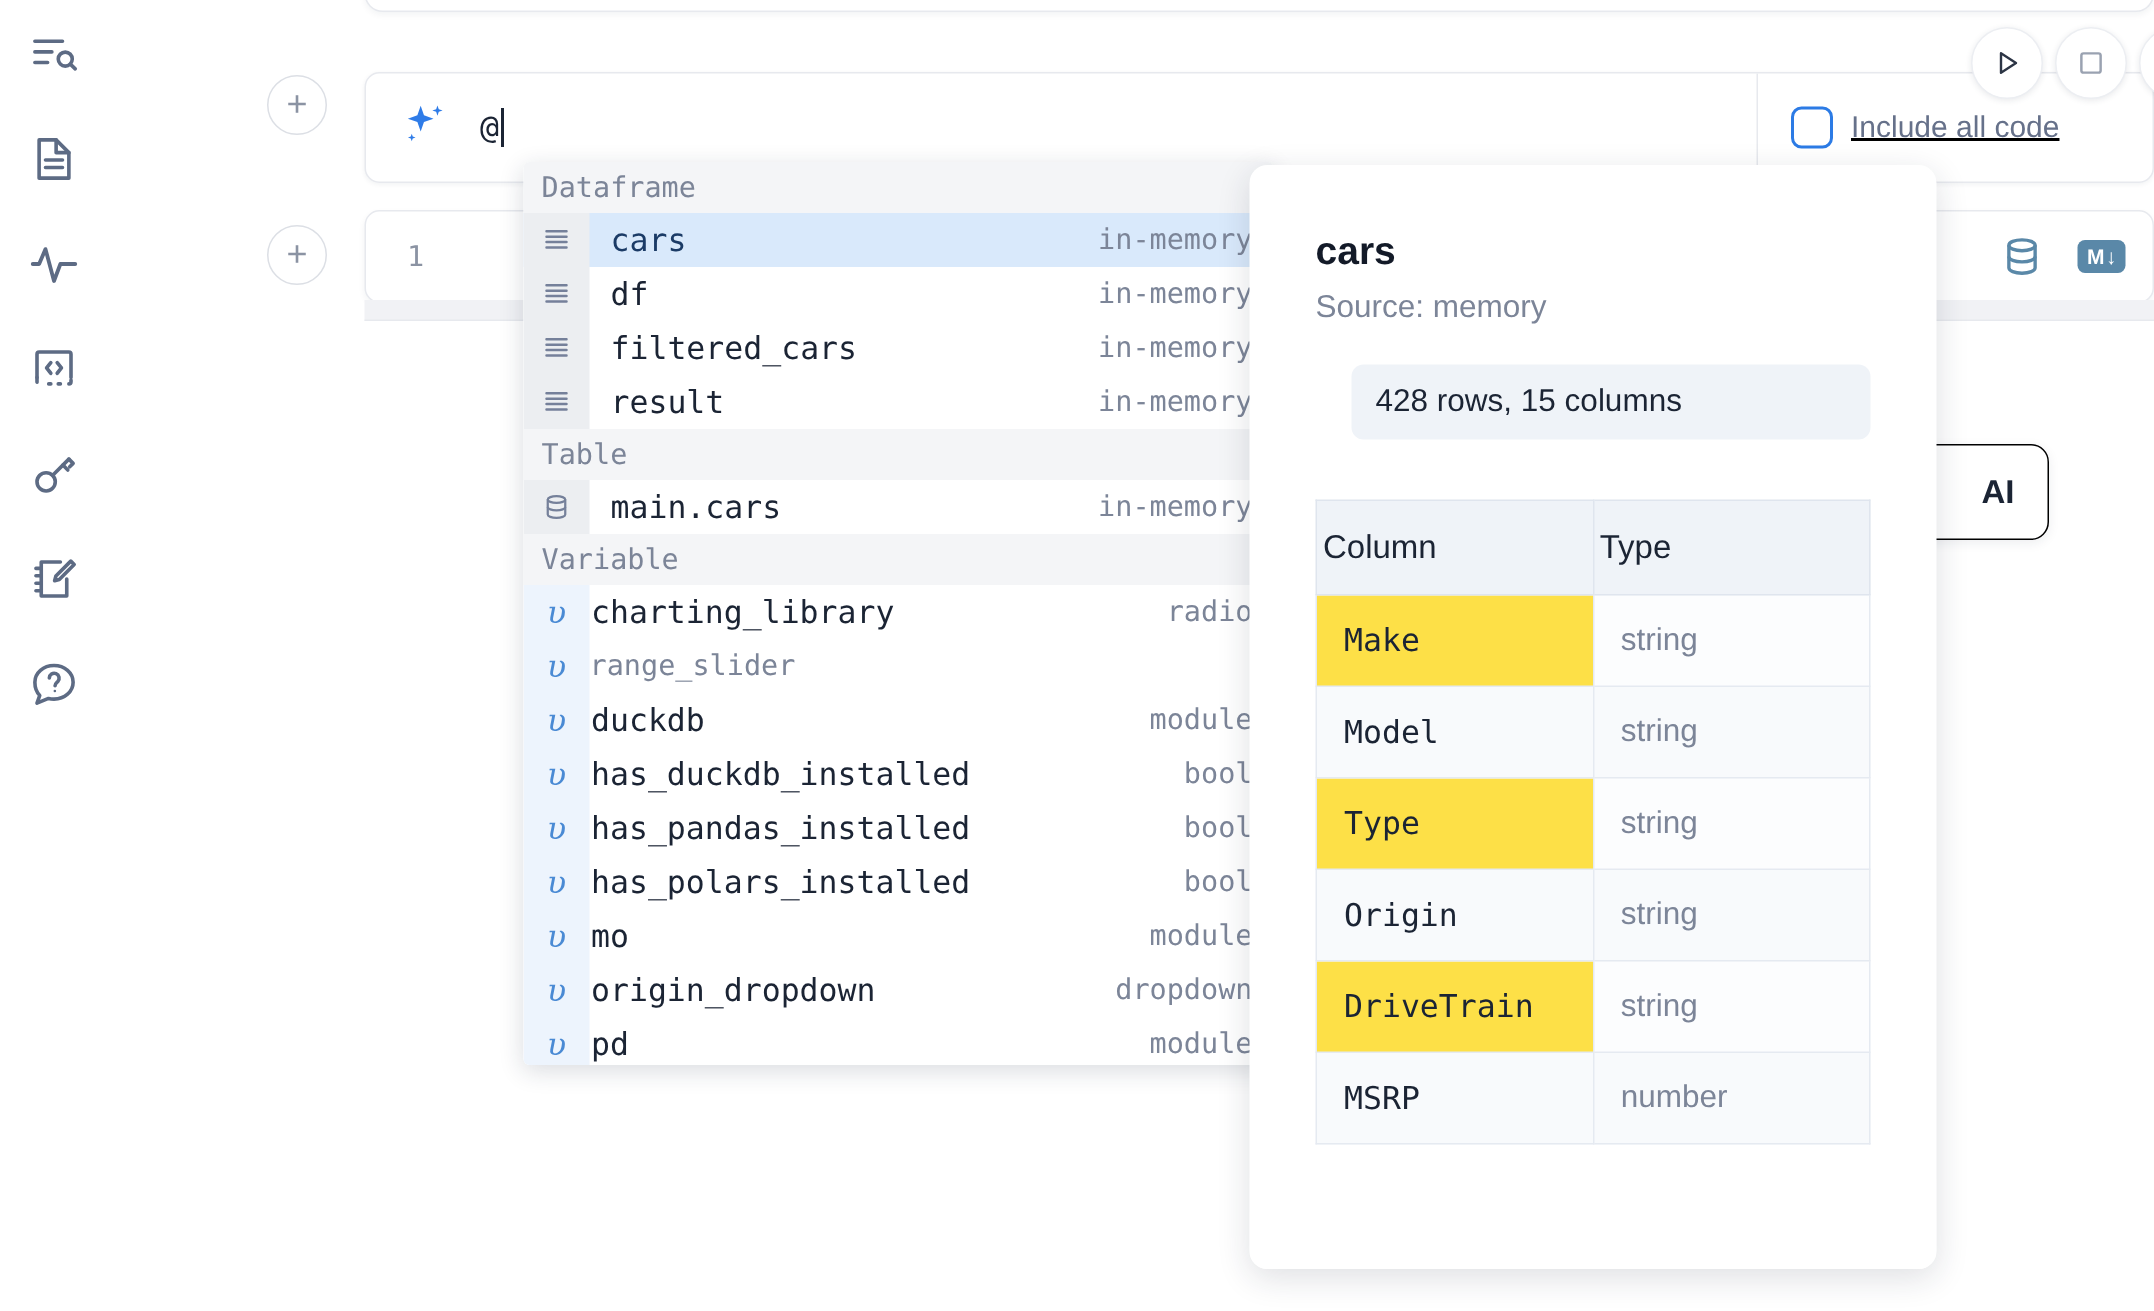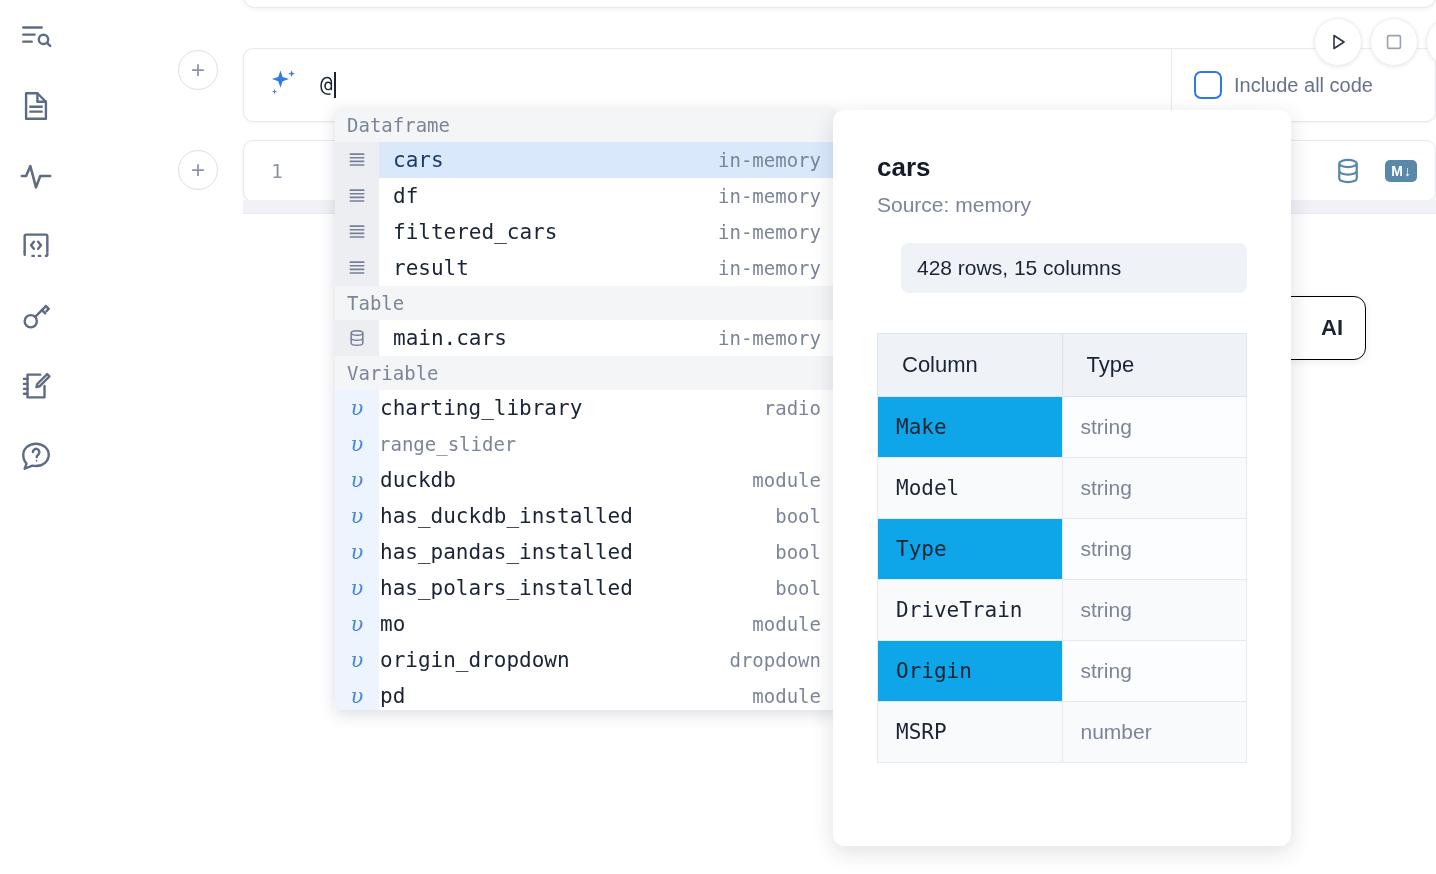--- a/index.html
+++ b/index.html
@@ -63,21 +63,21 @@
     display: inline-flex; align-items: center;
   }
   .caret {
     display:inline-block; width: 2px; height: 26px; background:#1b2434;
     margin-left: 1px;
   }
   .ai-right {
     flex: 1; border-left: 1px solid #e7e9ee;
     display: flex; align-items: center; padding-left: 22px;
   }
-  .chk-row { display:flex; align-items:center; gap: 12px; cursor:pointer; }
+  .chk-row { display:flex; align-items:center; gap: 12px; cursor:pointer;text-decoration:underline; }
   .chk-box {
     width: 28px; height: 28px; border-radius: 7px;
     border: 2px solid #2c7be5; background: #fff;
   }
   .chk-label { font-size: 20px; color:#66718a; }
 
   
   .round-btn {
     position: absolute; width: 48px; height: 48px; border-radius: 50%;
     background:#fff; border:1px solid #eceef2;
@@ -122,21 +122,21 @@
     position: absolute; left: 1216px; top: 296px; width: 150px; height: 64px;
     background:#fff; border:1px solid #000000; border-radius:12px;
     box-shadow: 0 2px 8px rgba(25,35,60,0.08);
     display:flex; align-items:center; justify-content:flex-end;
     padding-right: 22px;
     font-size: 22px; font-weight: 700; color:#1b2434;
   }
 
   
   .ac-dropdown {
-    position: absolute; left: 335px; top: 108px; width: 500px; height: 602px;
+    position: absolute; left: 349px; top: 108px; width: 500px; height: 602px;
     background:#ffffff; border-radius: 4px;
     box-shadow: 0 4px 16px rgba(25,35,60,0.16);
     overflow: hidden; z-index: 30;
     font-family: "DejaVu Sans Mono", "Liberation Mono", monospace;
   }
   .ac-group {
     background:#f4f5f7; color:#7c8598; font-size: 19px;
     padding: 6px 0 6px 12px; letter-spacing: 0px;
   }
   .ac-item {
@@ -175,26 +175,26 @@
   }
   .dp-source { font-size: 21px; color:#7c8598; margin-bottom: 26px; }
   .dp-shape {
     background:#eff3f8; border-radius: 8px; padding: 13px 16px;
     font-size: 21px; color:#1b2434; margin-bottom: 40px; margin-left: 24px;
   }
   .dp-table { width: 100%; border-collapse: collapse; table-layout: fixed; }
   .dp-table th {
     background:#eff3f8; border:1px solid #dfe5ee;
     font-weight: 400; font-size: 22px; color:#1b2434;
-    text-align: left; padding: 18px 24px; 
+    text-align: left; padding: 18px 4px; 
   }
   .dp-table td { border:1px solid #e5eaf1; padding: 18px 18px; font-size: 21px; }
   .dp-table td.col-name {
     font-family:"DejaVu Sans Mono","Liberation Mono",monospace; color:#1b2434;
-    background:#0ea5e9;
+    background:#fde047;
   }
   .dp-table td.col-type { color:#7c8598; background:#fcfdfe; }
   .dp-table tr:nth-child(even) td { background:#f8fafc; }
   .dp-fade {
     position:absolute; left:0; right:0; bottom:0; height: 72px;
     background: linear-gradient(to bottom, rgba(255,255,255,0) 0%, #ffffff 62%);
     pointer-events:none;
   }
 </style>
 </head>
@@ -459,25 +459,25 @@
           </tr>
           <tr>
             <td class="col-name">Model</td>
             <td class="col-type">string</td>
           </tr>
           <tr>
             <td class="col-name">Type</td>
             <td class="col-type">string</td>
           </tr>
           <tr>
+            <td class="col-name">Origin</td>
+            <td class="col-type">string</td>
+          </tr>
+          <tr>
             <td class="col-name">DriveTrain</td>
-            <td class="col-type">string</td>
-          </tr>
-          <tr>
-            <td class="col-name">Origin</td>
             <td class="col-type">string</td>
           </tr>
           <tr>
             <td class="col-name">MSRP</td>
             <td class="col-type">number</td>
           </tr>
         </tbody>
     </table>
     <div class="dp-fade"></div>
   </div>

